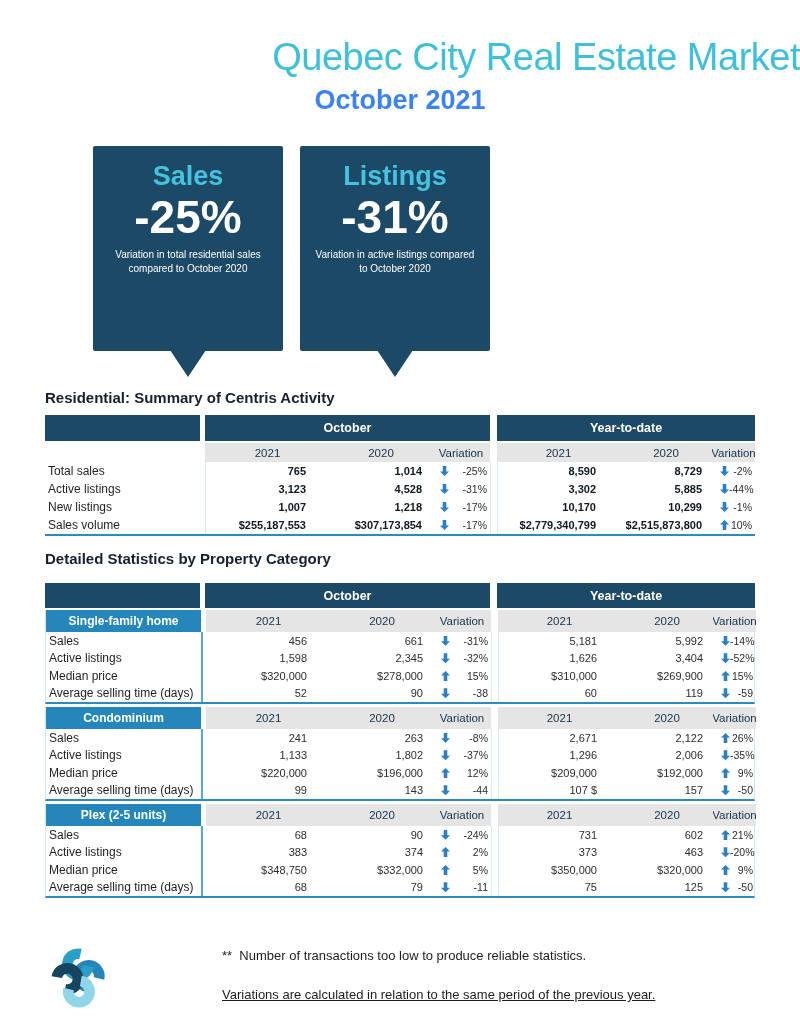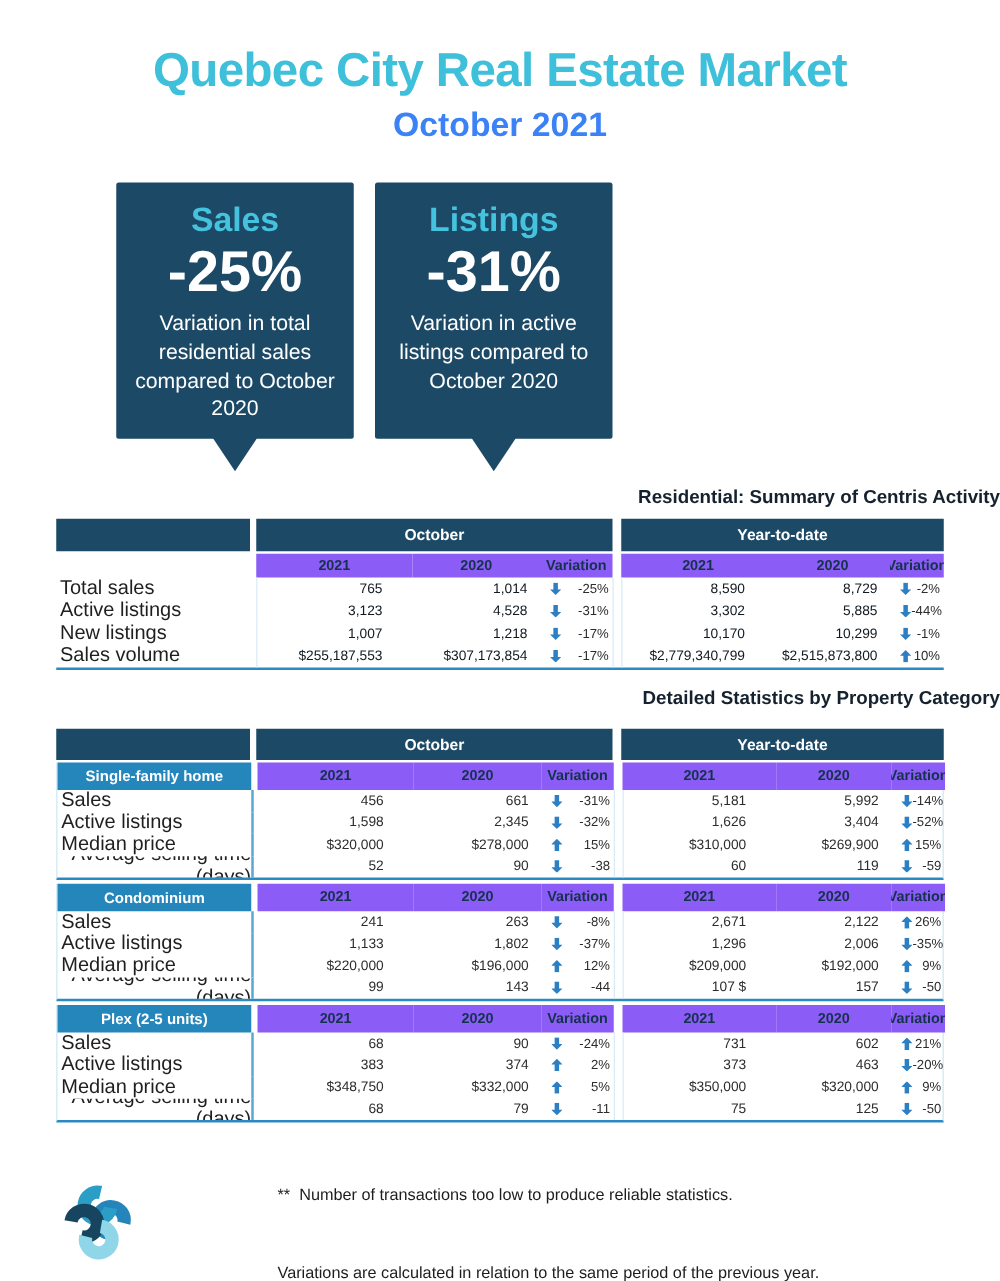--- a/index.html
+++ b/index.html
@@ -1,51 +1,51 @@
 <!DOCTYPE html>
 <html><head>
 <meta charset="utf-8">
 <style>
   * { margin:0; padding:0; box-sizing:border-box; }
   html,body { background:#ffffff; }
   body { width:800px; height:1025px; font-family:"Liberation Sans", sans-serif; overflow:hidden; }
   .page { position:relative; width:800px; height:1025px; background:#fff; }
 
   
-  .title { margin-top:36px; text-align:center; font-size:38px; font-weight:bold;
+  .title { margin-top:36px; text-align:right; font-size:38px; font-weight:normal;
            color:#3ebfda; letter-spacing:-0.5px; }
   .subtitle { margin-top:6px; text-align:center; font-size:27px; font-weight:600; color:#3b82f6; }
 
   
   .boxes { display:flex; gap:17px; margin:30px 0 38px 93px; }
   .box { position:relative; width:190px; height:205px; background:#1c4966; border-radius:2px;
          text-align:center; color:#fff; }
   .box::after { content:""; position:absolute; bottom:-26px; left:50%; transform:translateX(-50%);
                 width:0; height:0; border-left:18px solid transparent; border-right:18px solid transparent;
                 border-top:27px solid #1c4966; }
   .box-label { margin-top:15px; font-size:27px; font-weight:bold; color:#45c3de; }
   .box-value { margin-top:1px; font-size:46px; font-weight:bold; line-height:1.05; }
-  .box-desc  { margin:7px auto 0; width:166px; font-size:17px; line-height:1.33; }
-
-  
-  .sec-heading { margin:10px 0 9px 45px; font-size:15px; font-weight:bold; color:#15212e;text-align:right; }
+  .box-desc  { margin:7px auto 0; width:166px; font-size:10px; line-height:1.33; }
+
+  
+  .sec-heading { margin:10px 0 9px 45px; font-size:15px; font-weight:bold; color:#15212e; }
   .sec-heading.second { margin-top:14px; margin-bottom:16px; }
 
   
   .tbl { display:grid; grid-template-columns:155px 5px 125px 102px 58px 7px 123px 92px 43px;
          width:710px; margin-left:45px; }
   .c { display:flex; align-items:center; overflow:hidden; }
   .gh { background:#1c4966; color:#fff; font-weight:bold; font-size:12.5px; justify-content:center; }
-  .yh { background:#8b5cf6; color:#14324c; font-weight:bold; font-size:11.5px; justify-content:center; }
+  .yh { background:#e5e5e5; color:#14324c; font-weight:normal; font-size:11.5px; justify-content:center; }
   .sh { background:#2586bb; color:#fff; font-weight:bold; font-size:12px; justify-content:center; }
-  .lbl { font-size:16px; color:#1f1f1f; padding-left:3px;text-align:right; }
+  .lbl { font-size:12px; color:#1f1f1f; padding-left:3px;text-align:right; }
   .num { font-size:11px; justify-content:flex-end; color:#101820; }
   .pr24 { padding-right:24px; }
   .pr10 { padding-right:10px; }
-  .bold { font-weight:normal; }
+  .bold { font-weight:bold; }
   .plain { color:#2c2c2c; font-weight:normal; }
   .var { justify-content:space-between; padding:0 3px 0 8px; font-size:10.5px; color:#2c2c2c; }
   .spacer { grid-column:1 / -1; }
 
   .t1 { grid-template-rows:26px 2px 19px repeat(4,18px); border-bottom:2px solid #2b8ac2; }
   .t2h { grid-template-rows:25px; margin-bottom:2px; }
   .sec { grid-template-rows:22px repeat(4,17.5px); border-bottom:2px solid #2b8ac2;
          border-left:1px solid #cde7f6; border-right:1px solid #cde7f6; margin-bottom:3px; }
   .vl  { border-left:1px solid #d8ecf8; }   
   .vlm { border-left:2px solid #5aa7d6; }   
@@ -55,21 +55,21 @@
          clip-path:polygon(50% 100%,0 55%,30% 55%,30% 0,70% 0,70% 55%,100% 55%); }
   .arr[data-dir="up"] { transform:rotate(180deg); }
 
   
   .footer { display:flex; margin:48px 0 0 45px; }
   .logo-wrap { display:flex; width:177px; flex:0 0 auto; }
   .logo-svg { width:66px; height:64px; flex:0 0 auto; }
   .logo-text { margin:8px 0 0 4px; font-size:11.5px; line-height:12.5px; font-weight:bold; color:#16425f; }
   .notes { margin-left:0; padding-top:2px; width:520px; }
   .note { font-size:13px; color:#1d1d1d; white-space:pre-wrap; }
-  .note + .note { margin-top:47px; }
+  .note + .note { margin-top:24px;text-decoration:underline; }
 </style>
 </head>
 <body>
 
 <div class="page">
 
   <div class="title">Quebec City Real Estate Market</div>
   <div class="subtitle">October 2021</div>
 
   <div class="boxes">

